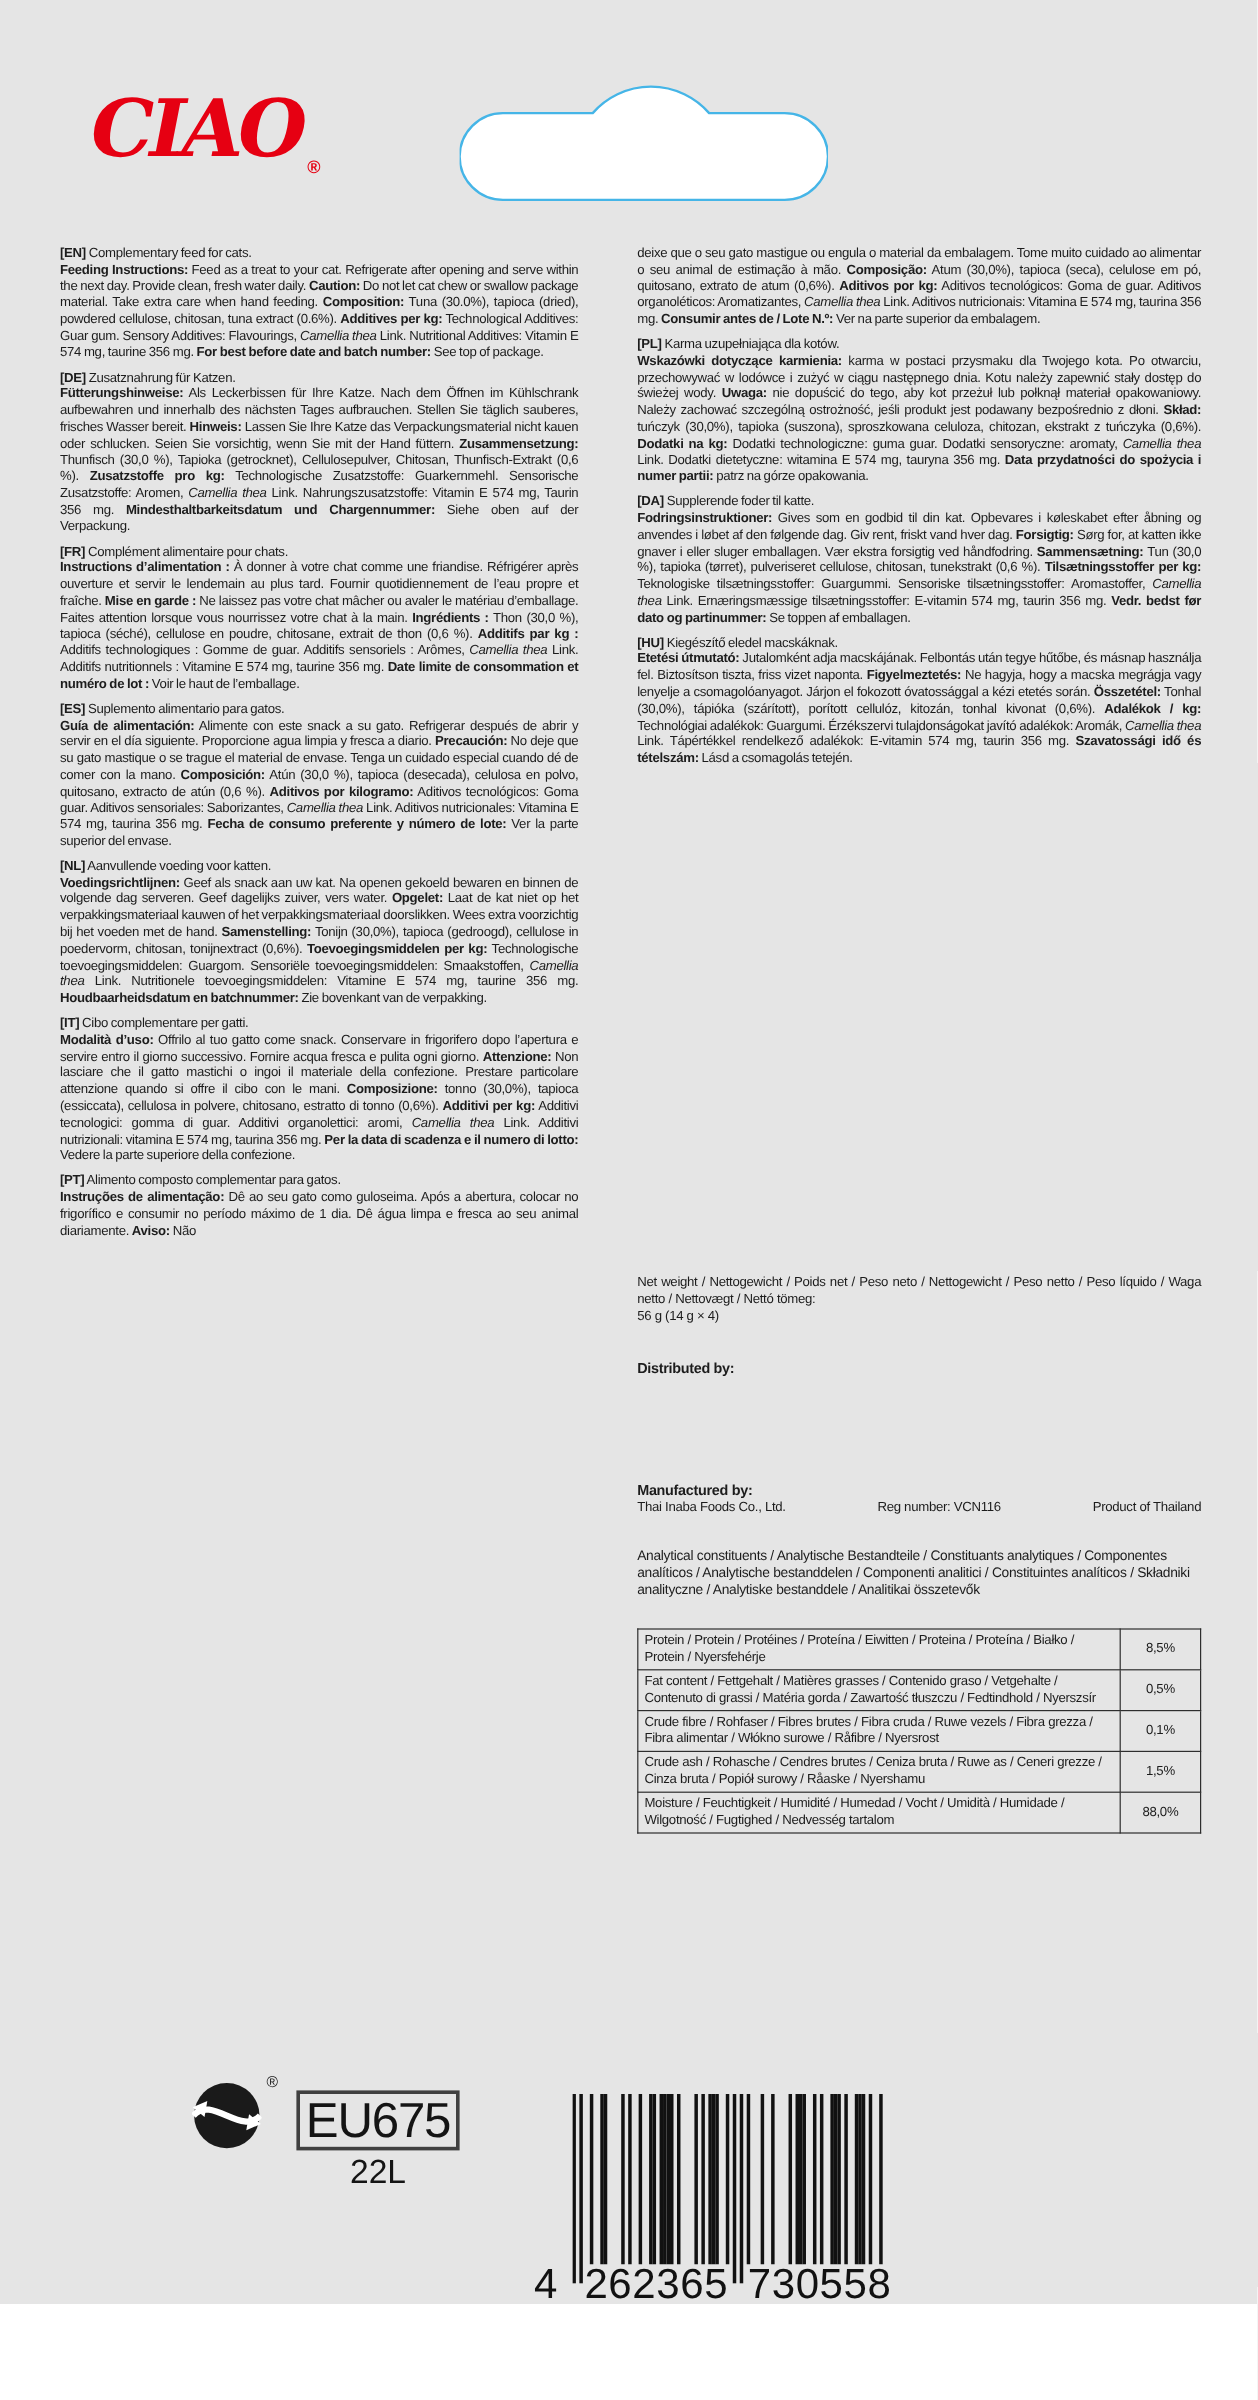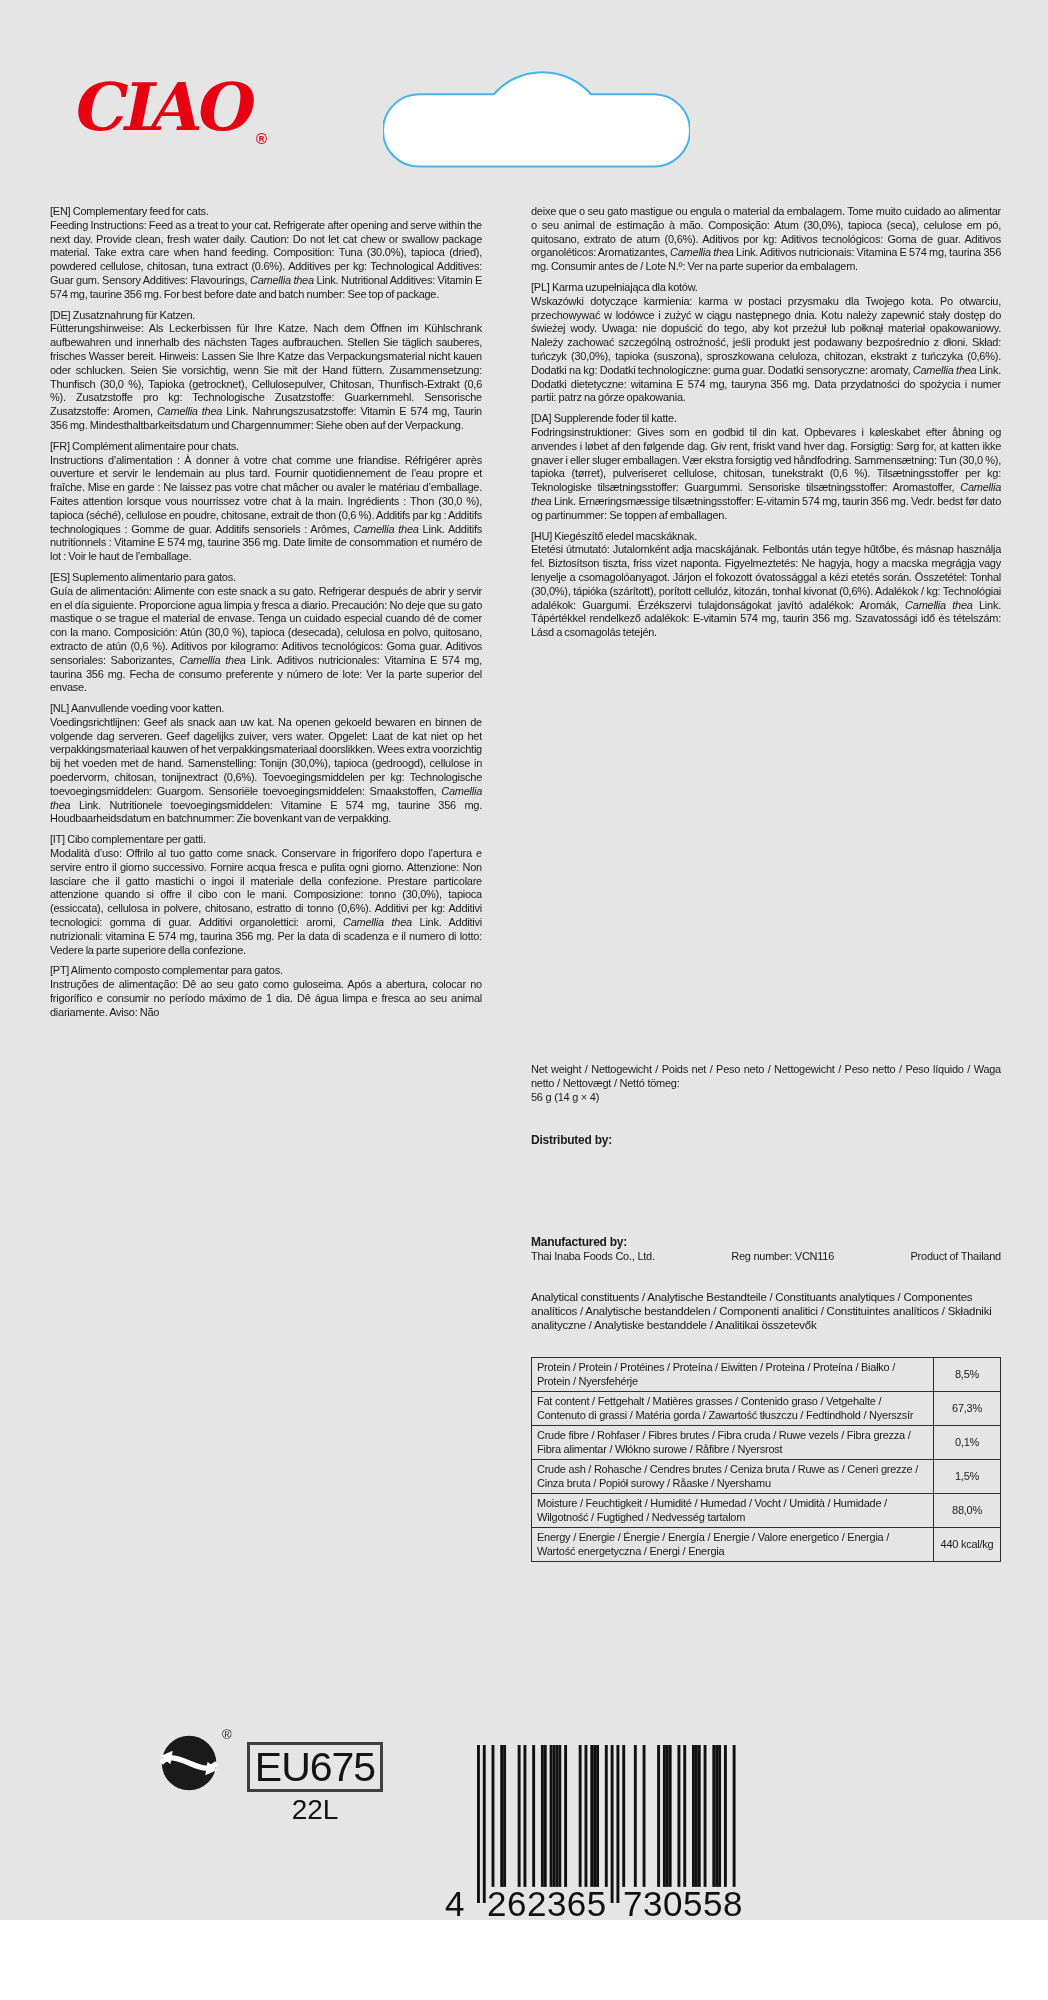--- a/index.html
+++ b/index.html
@@ -10,21 +10,21 @@
         font-style:italic;font-weight:700;font-size:66px;color:#e60012;letter-spacing:-4px;line-height:1;}
   .ciao .reg{font-size:15px;font-style:normal;letter-spacing:0;position:relative;top:14px;left:4px;font-family:"Liberation Sans",sans-serif;}
   .bubble{position:absolute;left:383px;top:70px;}
   
   .col{position:absolute;top:205px;font-size:11px;line-height:13.8px;letter-spacing:-0.25px;word-spacing:-0.5px;}
   #left-col{left:50px;width:432px;}
   #rc-text{left:531px;width:470px;}
   .col p{margin:0;text-align:justify;}
   .lang{margin-bottom:7px;}
   .titleline{margin:0;}
-  b{font-weight:400;}
+  b{font-weight:700;}
   i{font-style:italic;}
   
   .rc-block{position:absolute;left:531px;width:470px;font-size:11px;line-height:13.8px;letter-spacing:-0.25px;}
   .rc-block p{margin:0;text-align:justify;}
   #net-weight{top:1063px;}
   #distributed{top:1134px;}
   #manufactured{top:1236px;}
   .blk-heading{font-weight:700;font-size:12px;margin:0 0 2px 0;}
   .addresses{display:flex;}
   .addresses .addr{width:235px;}
@@ -131,37 +131,33 @@
 
   <div class="rc-block" id="analytical-table">
     <table class="anal">
         <tbody id="anal-body">
           <tr>
             <td>Protein / Protein / Protéines / Proteína / Eiwitten / Proteina / Proteína / Białko / Protein / Nyersfehérje</td>
             <td class="val">8,5%</td>
           </tr>
           <tr>
             <td>Fat content / Fettgehalt / Matières grasses / Contenido graso / Vetgehalte / Contenuto di grassi / Matéria gorda / Zawartość tłuszczu / Fedtindhold / Nyerszsír</td>
-            <td class="val">67,3%</td>
+            <td class="val">0,5%</td>
           </tr>
           <tr>
             <td>Crude fibre / Rohfaser / Fibres brutes / Fibra cruda / Ruwe vezels / Fibra grezza / Fibra alimentar / Włókno surowe / Råfibre / Nyersrost</td>
             <td class="val">0,1%</td>
           </tr>
           <tr>
             <td>Crude ash / Rohasche / Cendres brutes / Ceniza bruta / Ruwe as / Ceneri grezze / Cinza bruta / Popiół surowy / Råaske / Nyershamu</td>
             <td class="val">1,5%</td>
           </tr>
           <tr>
             <td>Moisture / Feuchtigkeit / Humidité / Humedad / Vocht / Umidità / Humidade / Wilgotność / Fugtighed / Nedvesség tartalom</td>
             <td class="val">88,0%</td>
-          </tr>
-          <tr>
-            <td>Energy / Energie / Énergie / Energía / Energie / Valore energetico / Energia / Wartość energetyczna / Energi / Energia</td>
-            <td class="val">440 kcal/kg</td>
           </tr>
         </tbody>
       </table>
   </div>
 
   <svg class="greendot" viewBox="0 0 100 100">
     <circle cx="50" cy="50" r="47" fill="#1a1a1a"></circle>
     <path d="M2 50 C 28 20 72 80 98 50" stroke="#ffffff" stroke-width="9" fill="none"></path>
     <polygon points="1,38 22,29 18,52" fill="#ffffff"></polygon>
     <polygon points="99,62 78,71 82,48" fill="#ffffff"></polygon>

